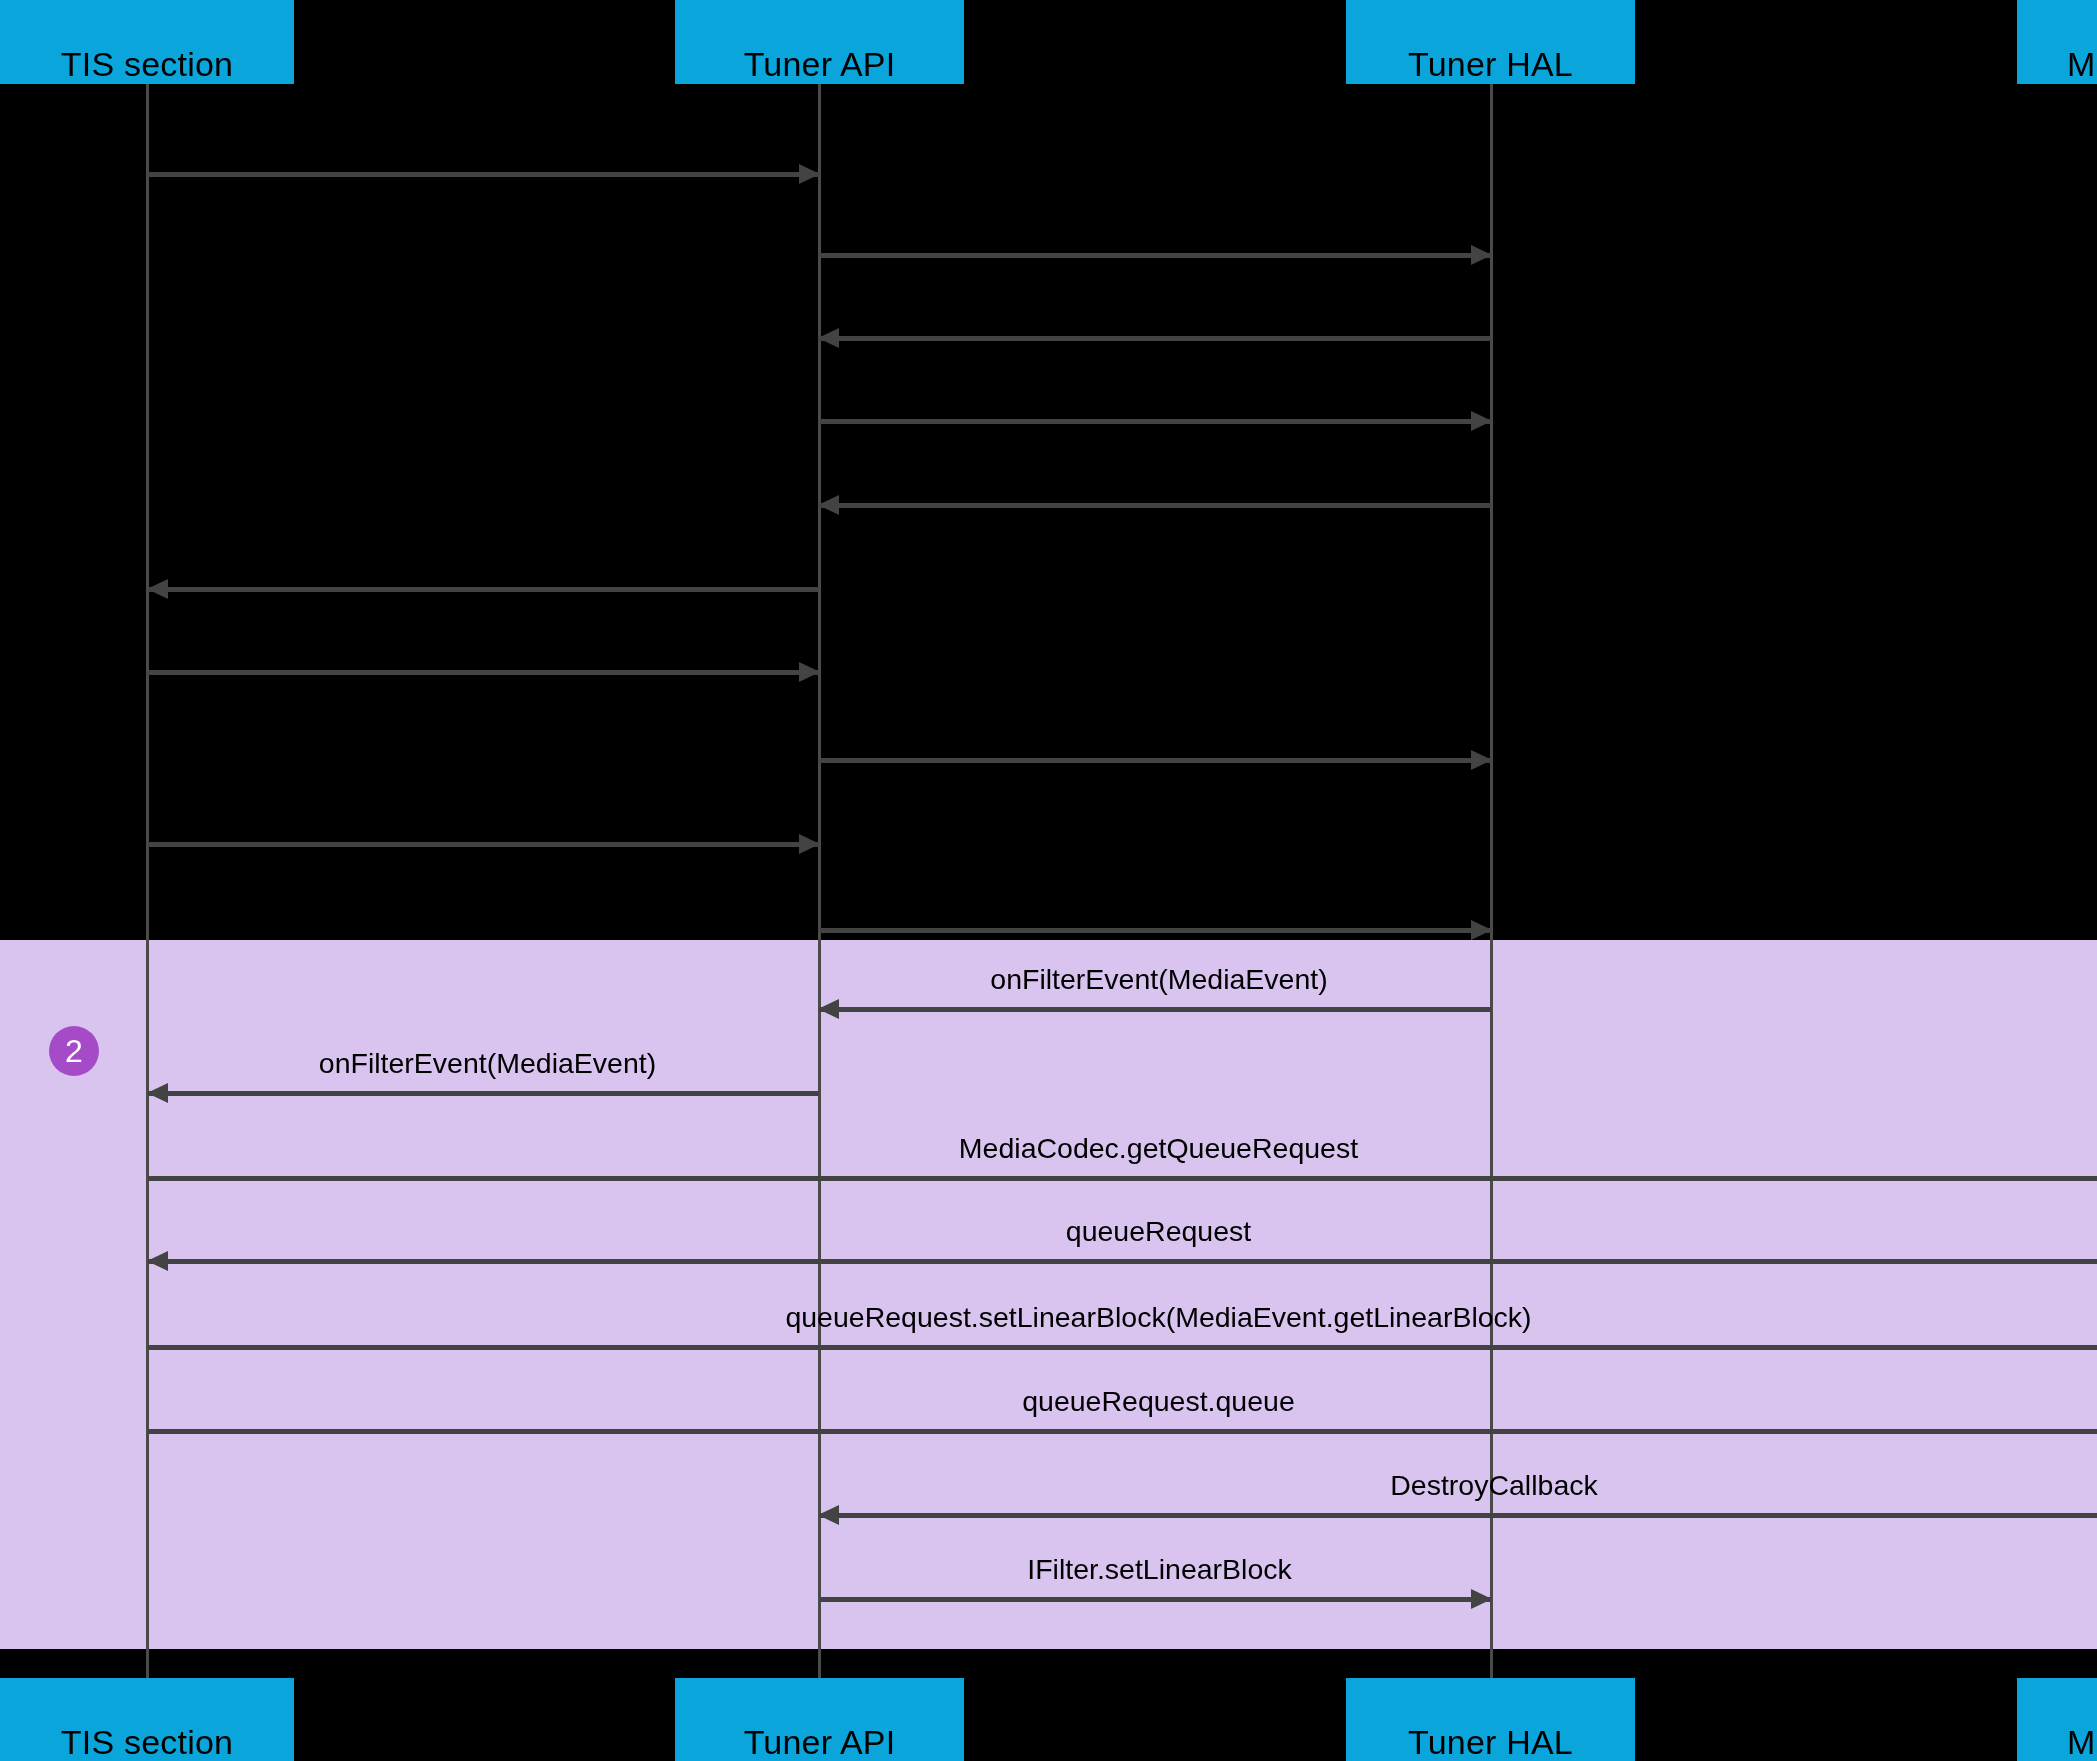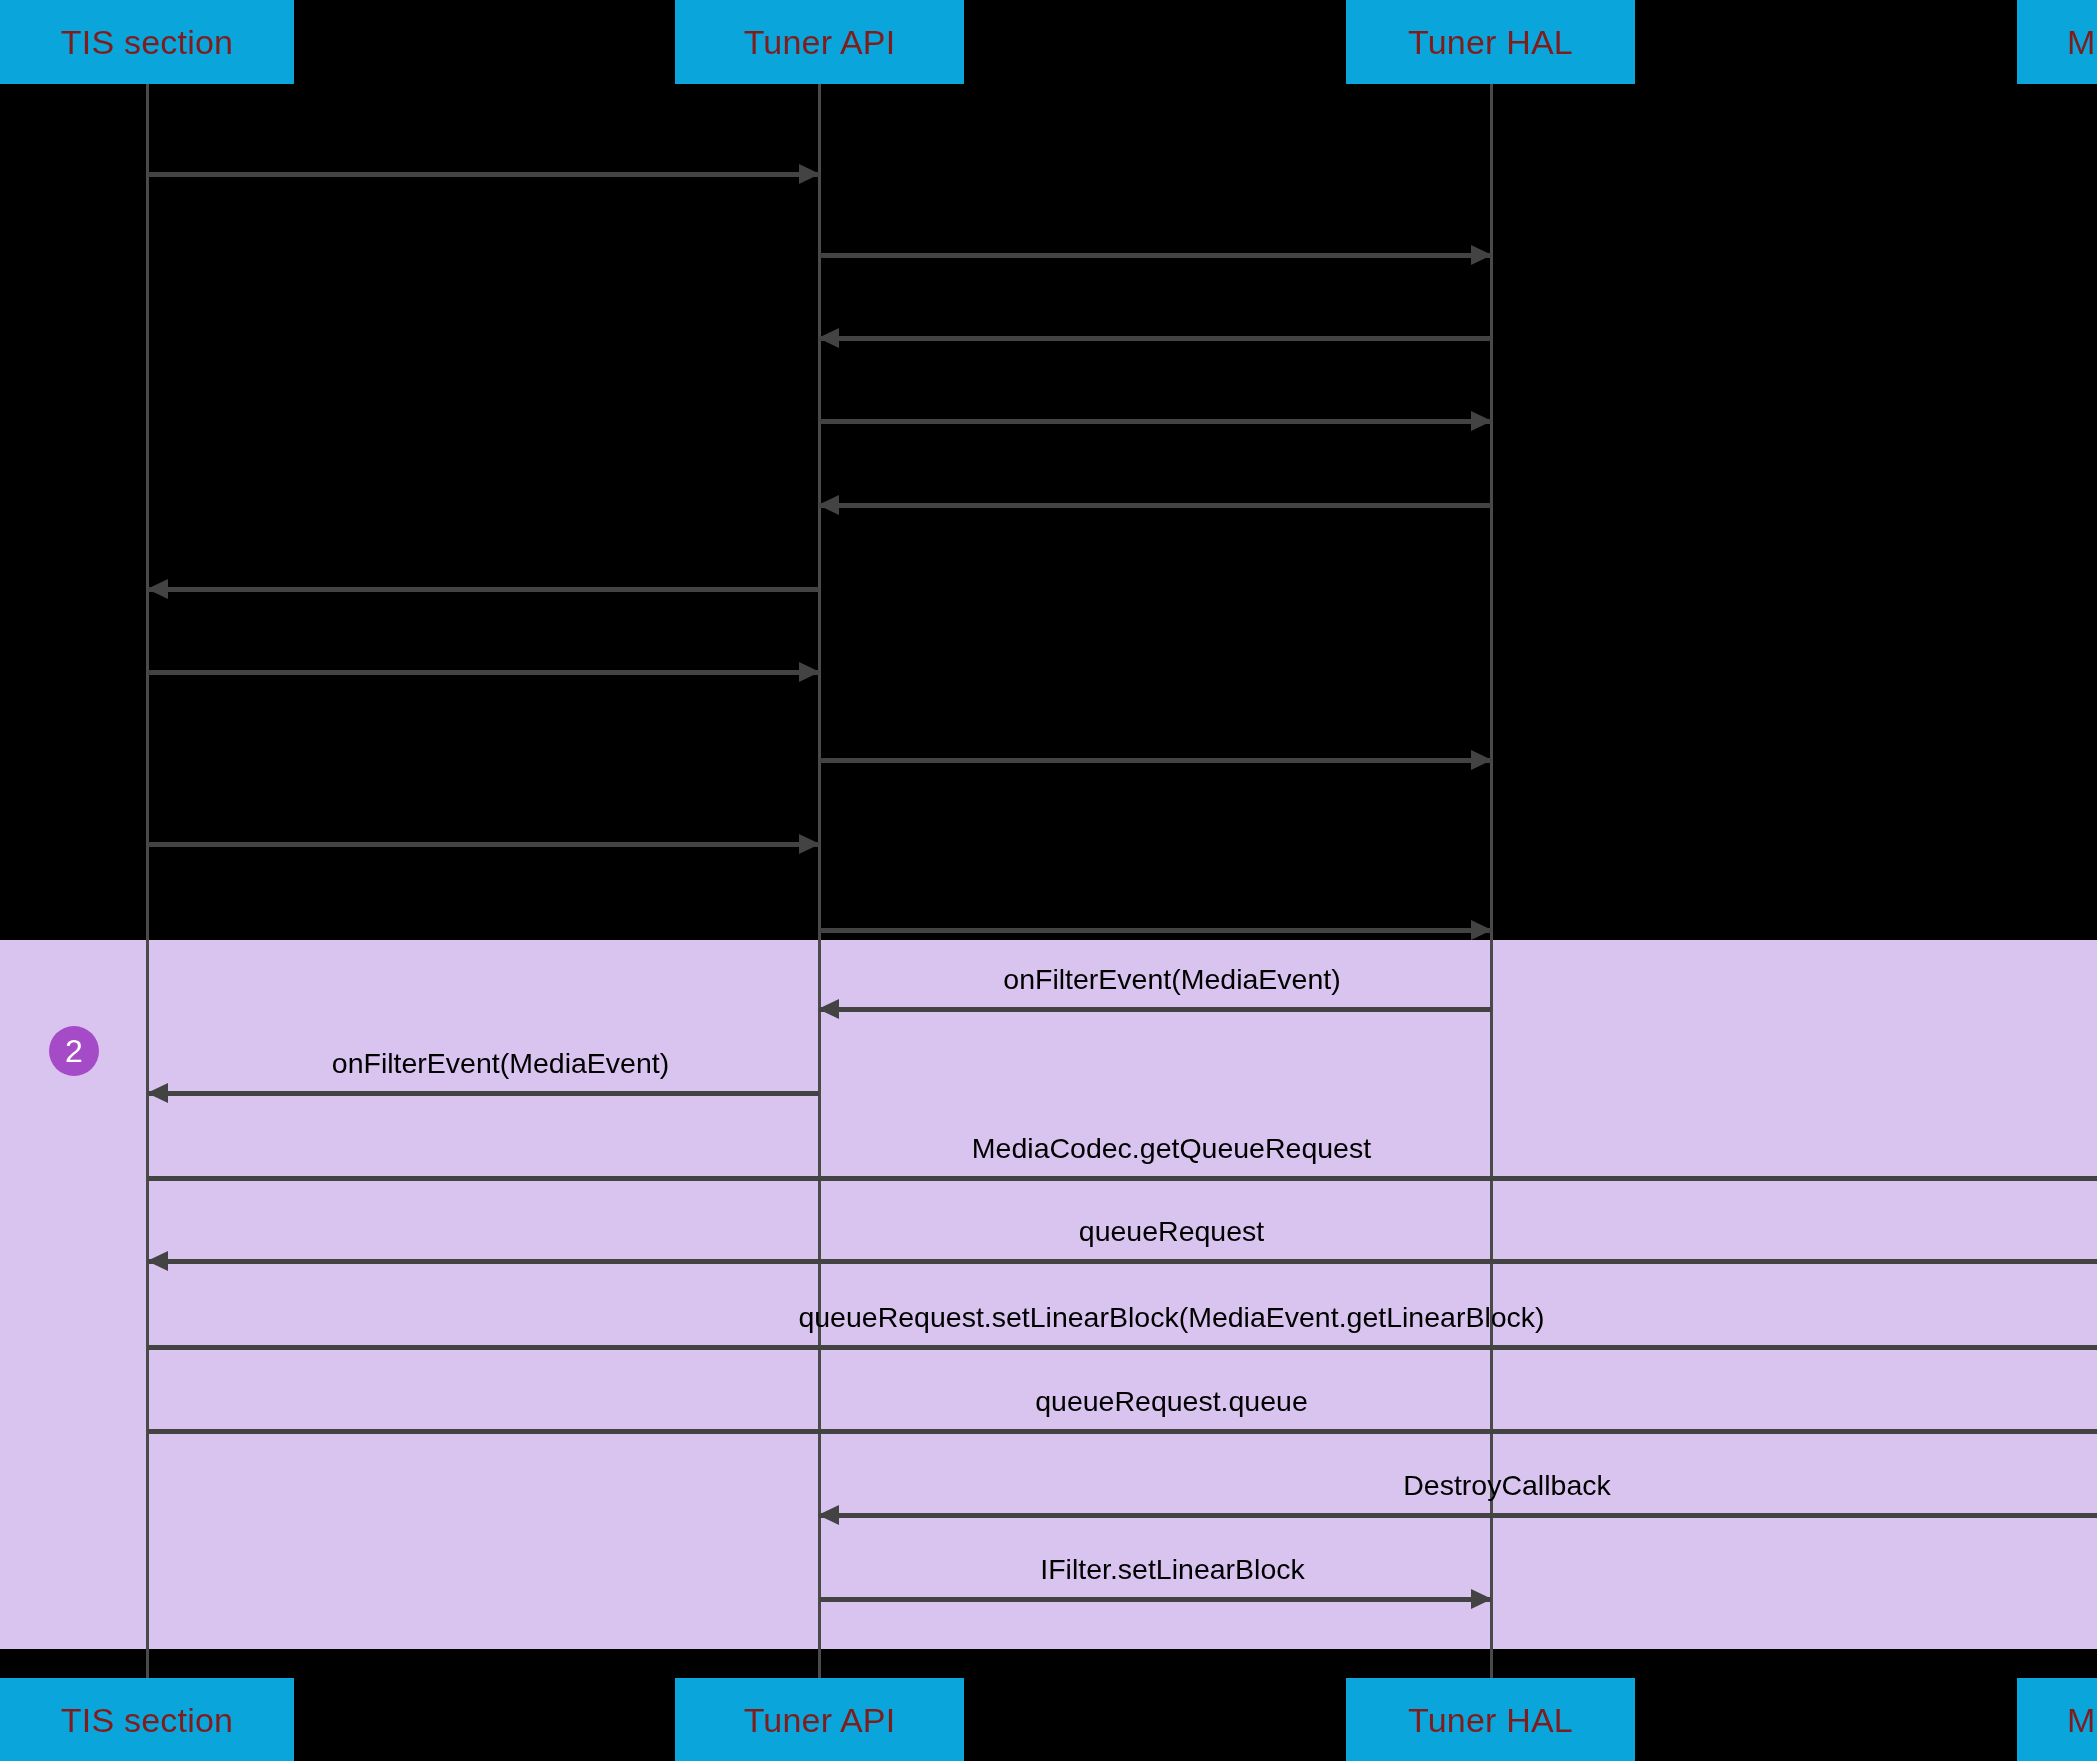--- a/index.html
+++ b/index.html
@@ -1,42 +1,42 @@
 <!DOCTYPE html>
 <html style="font-size:6.7px"><head>
 <meta charset="utf-8">
 <style>
   html,body{margin:0;padding:0;background:#000;}
   #stage{position:relative;width:2310px;height:1762px;background:#000;
          font-family:"Liberation Sans", sans-serif; overflow:hidden;}
 
   
-  .pbox{position:absolute;background:#0aa6db;color:#7f1d1d;
-        display:flex;align-items:center;justify-content:center;
+  .pbox{position:absolute;background:#0aa6db;color:#000000;
+        display:flex;align-items:flex-end;justify-content:center;
         font-size:34px;font-weight:400;letter-spacing:0.2px;}
 
   
   .lifeline{position:absolute;width:2.9px;background:#4a4a4a;}
 
   
   .fragment{position:absolute;background:#d8c4ee;}
 
   
   .badge{position:absolute;border-radius:50%;background:#a64bc8;color:#fff;
          display:flex;align-items:center;justify-content:center;
          font-size:32px;line-height:1;}
 
   
   .msg{position:absolute;height:0;}
   .msg .line{position:absolute;left:0;top:0;height:4.6px;background:#434343;width:100%;}
   .msg .head{position:absolute;top:-8px;width:0;height:0;
              border-top:10.5px solid transparent;border-bottom:10.5px solid transparent;}
   .msg.right .head{right:-0.8px;border-left:21px solid #434343;}
   .msg.left  .head{left:-0.8px; border-right:21px solid #434343;}
-  .msg .label{position:absolute;bottom:11px;left:17px;width:100%;text-align:center;
+  .msg .label{position:absolute;bottom:11px;left:4px;width:100%;text-align:center;
               color:#000;font-size:28.5px;white-space:nowrap;}
 </style>
 </head>
 <body>
 
 <div id="stage">
 
   <div class="fragment" style="left:0;top:940px;width:2232px;height:709px;"></div>
 
   <div class="badge" style="left:49px;top:1026px;width:50px;height:50px;">

